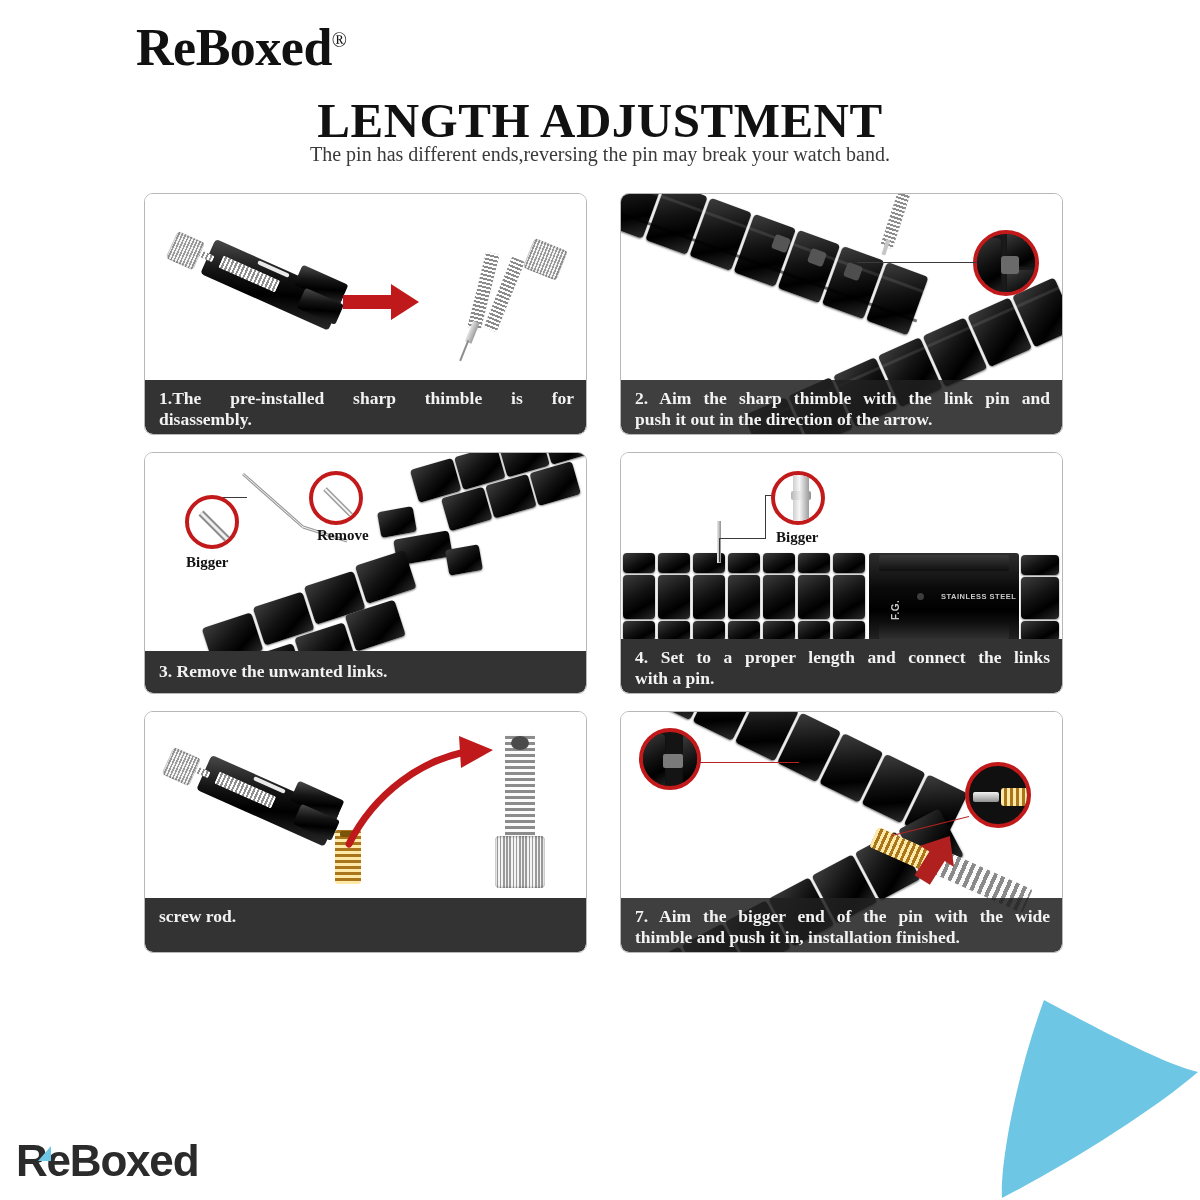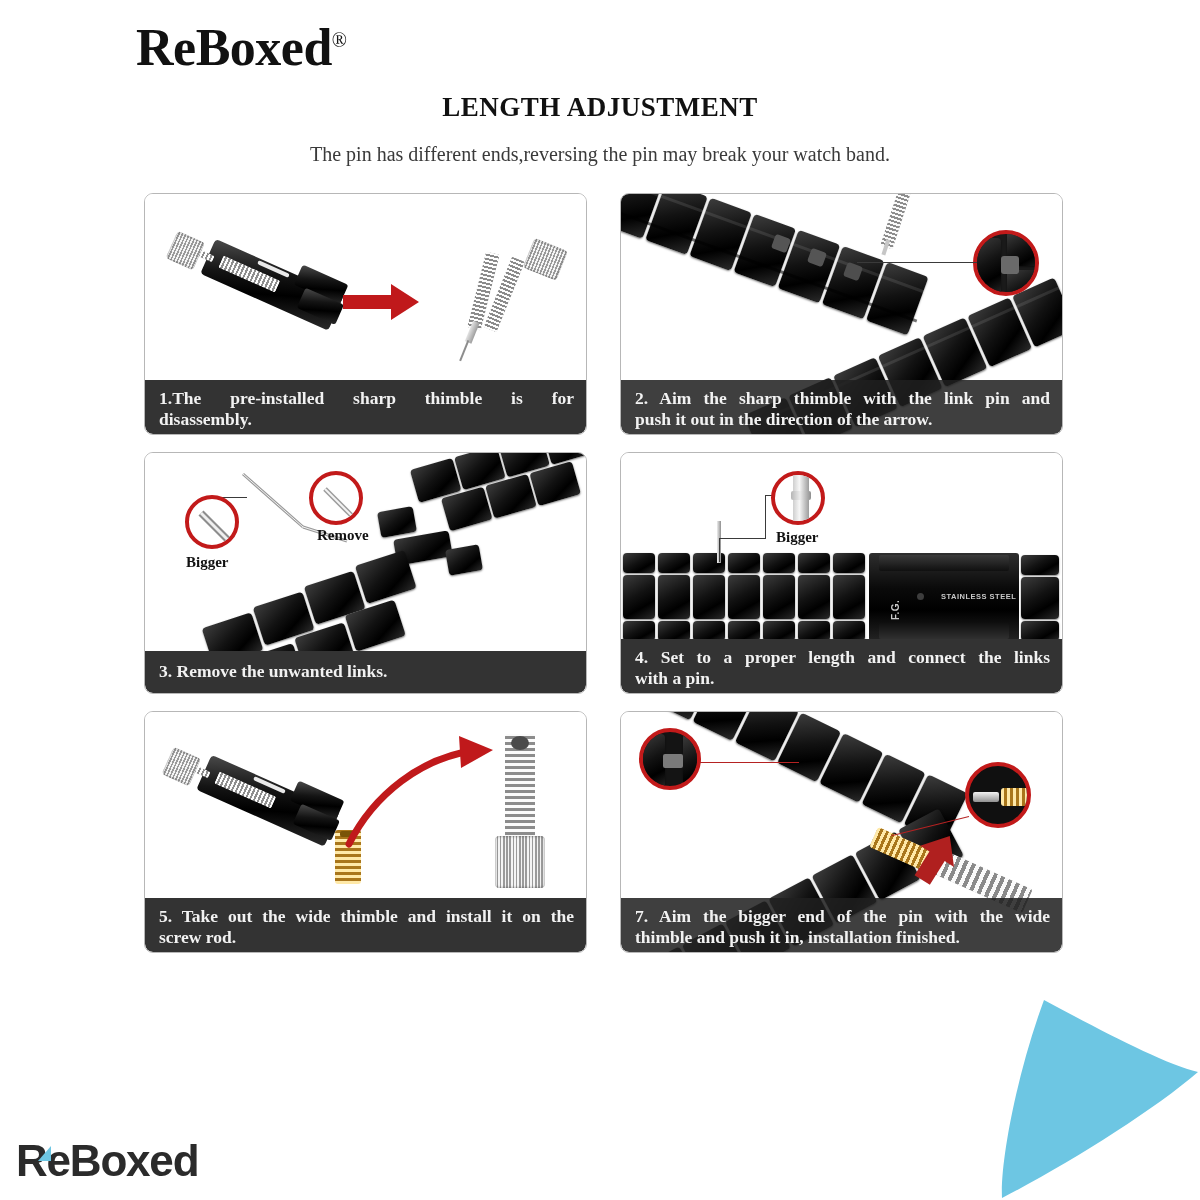--- a/index.html
+++ b/index.html
@@ -15,21 +15,21 @@
     position:absolute;left:136px;top:18px;
     font-family:"Liberation Serif", serif;
     font-weight:bold;font-size:52px;color:#111;
     letter-spacing:-0.5px;
   }
   .brand sup{font-size:20px;vertical-align:super;font-weight:normal;}
   .doc-title{
     position:absolute;left:0;top:92px;width:1200px;
     text-align:center;
     font-family:"Liberation Serif", serif;
-    font-weight:bold;font-size:27px;color:#111;
+    font-weight:bold;font-size:49px;color:#111;
     letter-spacing:0.5px;
   }
   .doc-sub{
     position:absolute;left:0;top:143px;width:1200px;
     text-align:center;
     font-family:"Liberation Serif", serif;
     font-size:20px;color:#3a3a3a;
   }
 
   
@@ -370,21 +370,20 @@
       </svg>
 
       <div style="position:absolute;left:342px;top:22px;width:70px;height:160px;">
         <div class="thread" style="left:18px;top:0;width:30px;height:104px;
              background:repeating-linear-gradient(0deg,#fbfbfb 0 3px,#8c8c8c 3px 6px),linear-gradient(90deg,#cfcfcf,#fafafa 40%,#868686);border-radius:3px;"></div>
         <div style="position:absolute;left:24px;top:2px;width:18px;height:14px;background:#4a4a4a;border-radius:50%;"></div>
         <div class="knurl" style="left:8px;top:102px;width:50px;height:52px;border-radius:4px;"></div>
       </div>
     </div>
     <div class="caption two-line">
-      <span class="ln1">5. Take out the wide thimble and install it on the</span>
       <span class="ln2">screw rod.</span>
     </div>
   </div>
 
   <div class="panel p6">
     <div class="scene">
       <div style="position:absolute;inset:0;">
 
         <div style="position:absolute;left:24px;top:8px;width:330px;height:60px;transform:rotate(26deg);">
           <div class="link" style="left:0;top:0;width:44px;height:56px;"></div>

